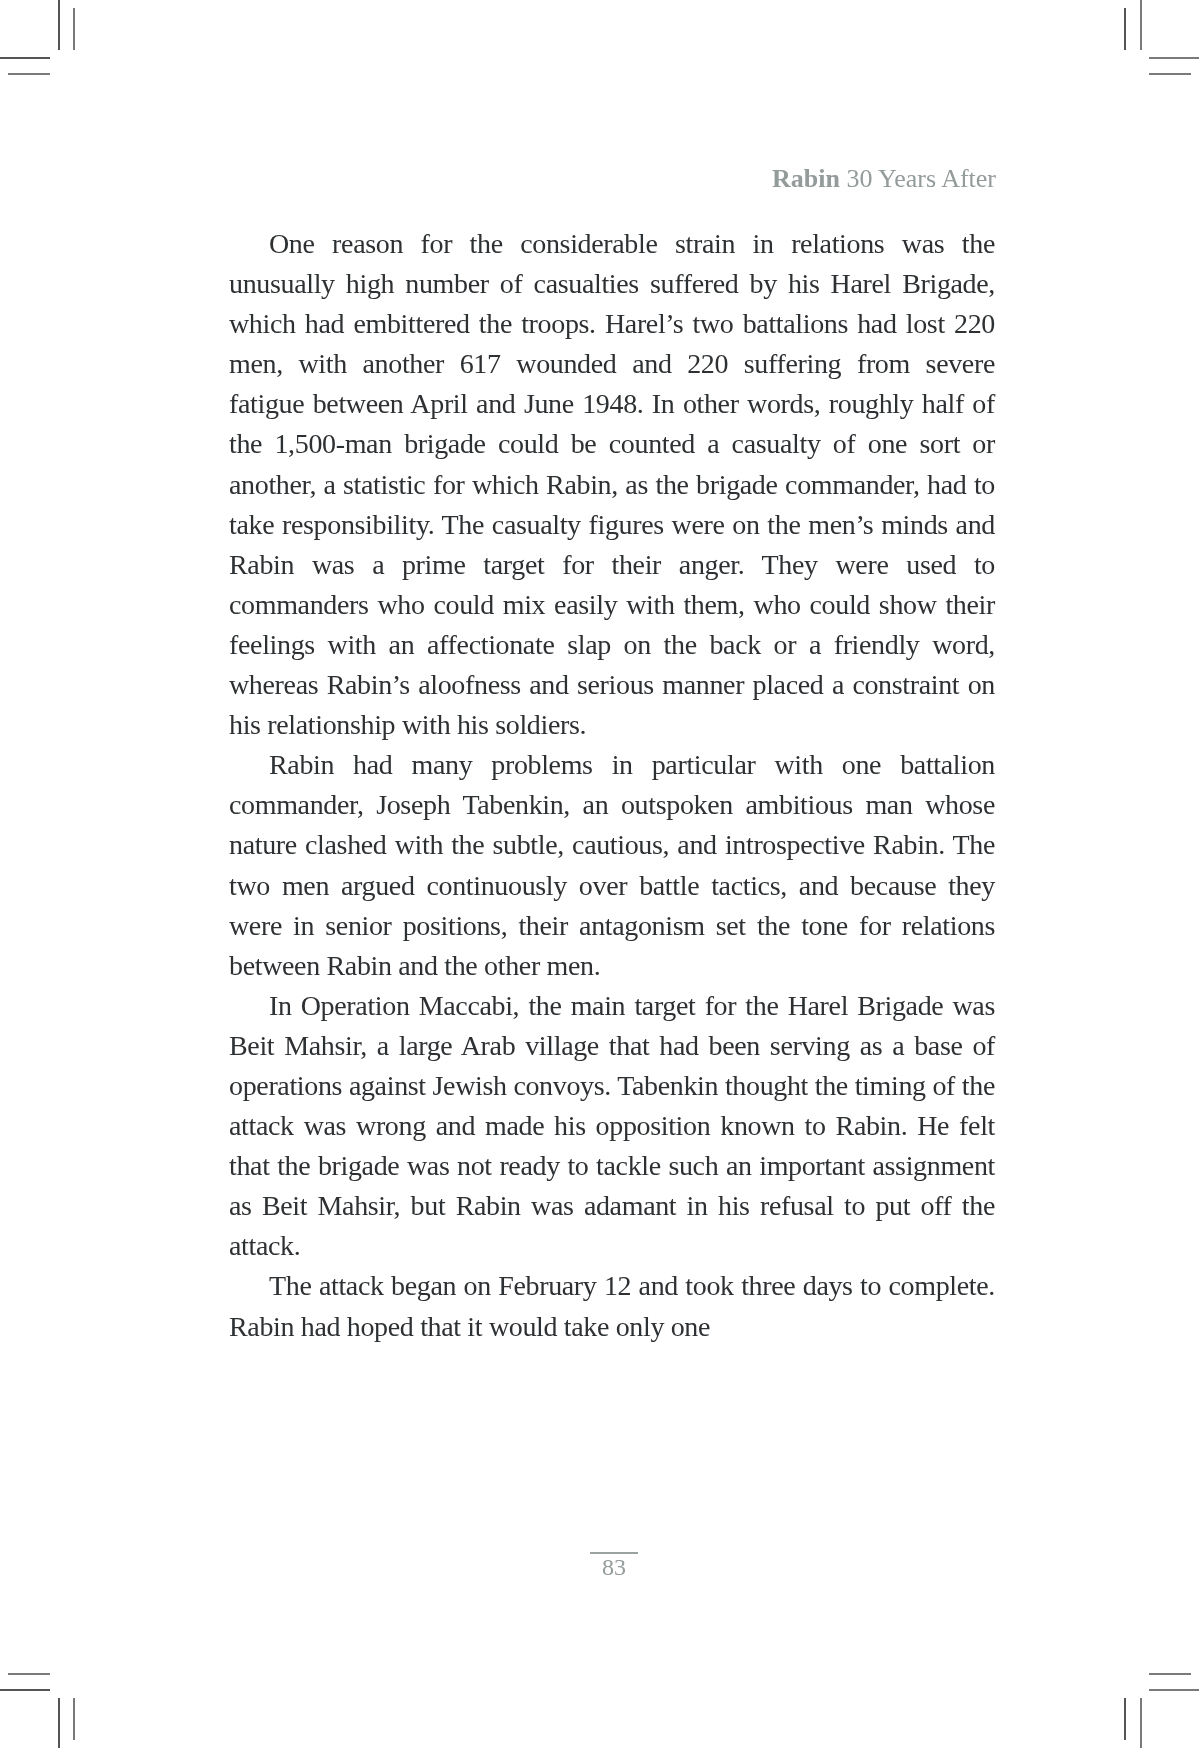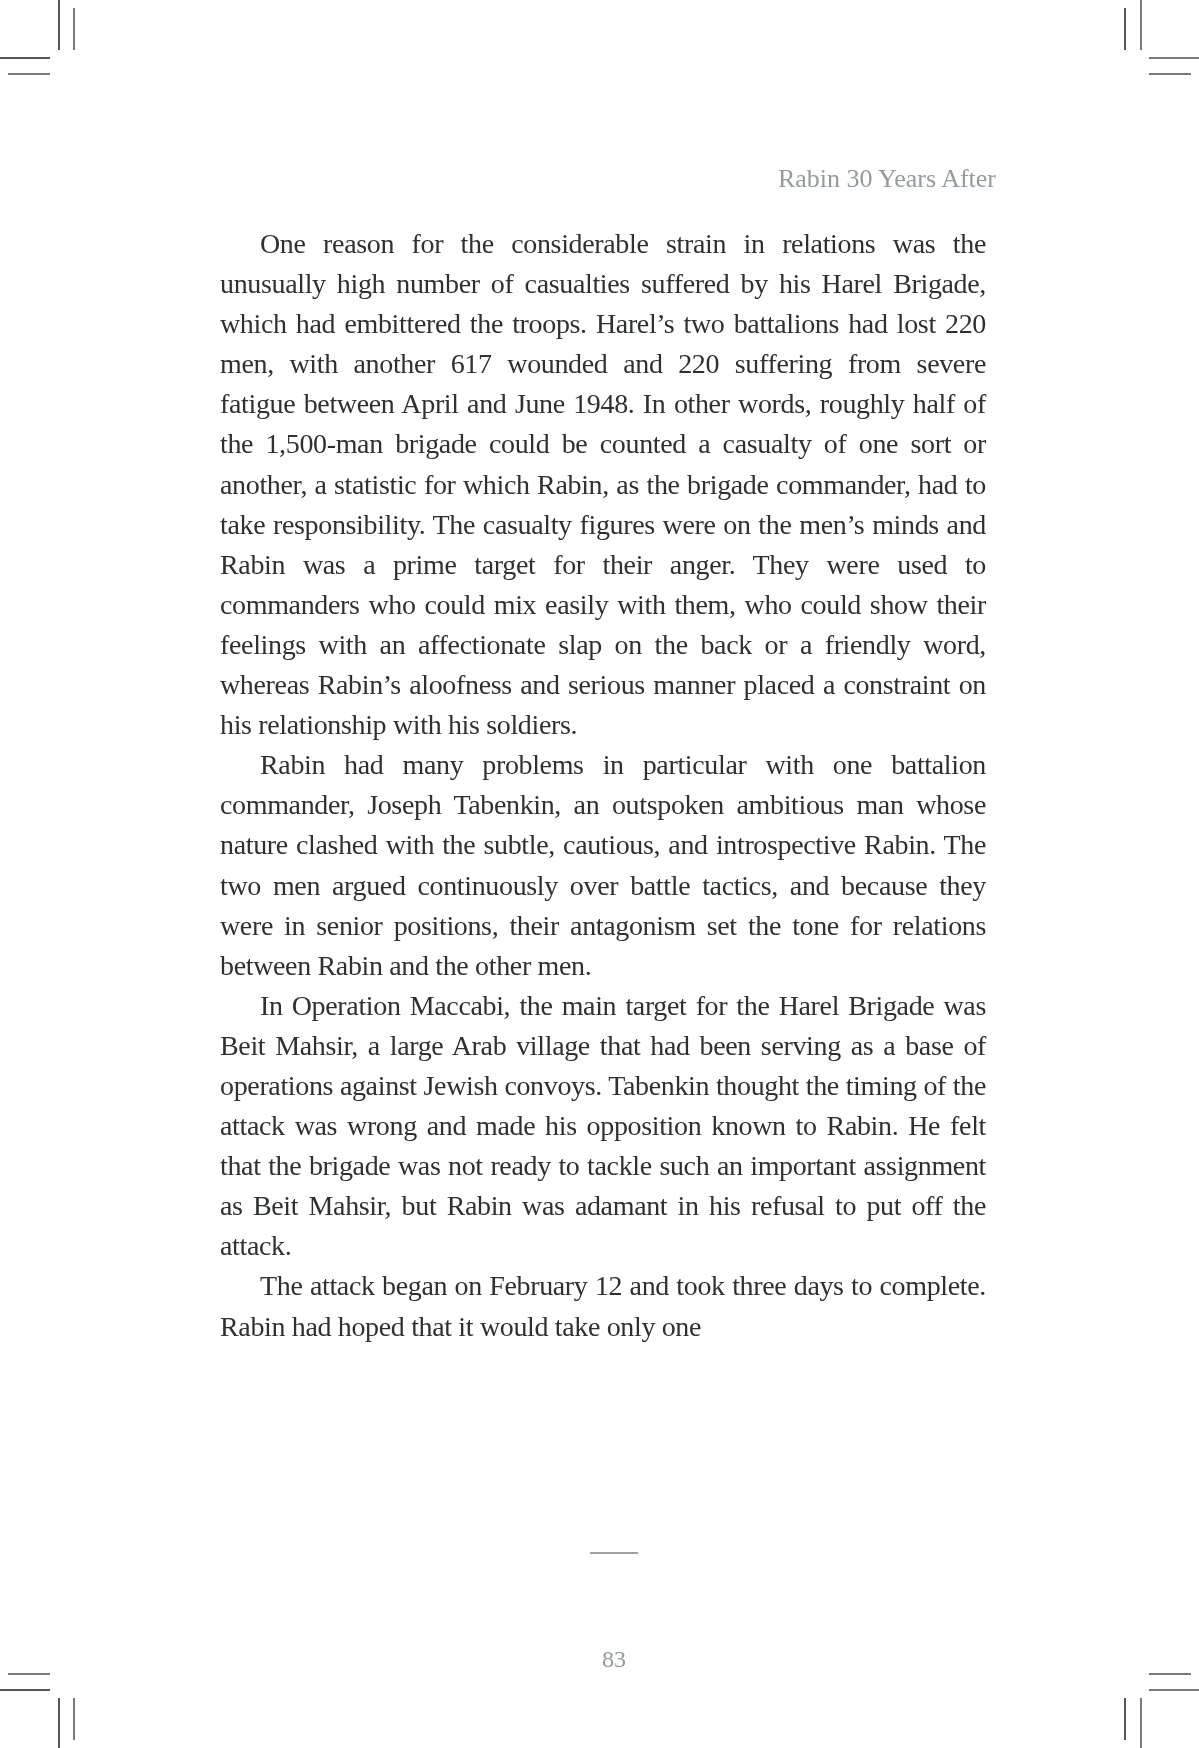--- a/index.html
+++ b/index.html
@@ -4,32 +4,32 @@
   <style>
     html, body { margin: 0; padding: 0; background: #ffffff; }
     body { width: 1199px; height: 1748px; position: relative; overflow: hidden; }
     .crop { position: absolute; background: #7a7a7a; }
     .crop.dark { background: #555555; }
     .running-head {
       position: absolute; top: 164px; right: 203px;
       font-family: "Liberation Serif", serif; font-size: 26px; color: #939b9b;
       white-space: nowrap; line-height: 30px;
     }
-    .running-head .bold { font-weight: normal; }
+    .running-head .bold { font-weight: bold; }
     .text-block {
-      position: absolute; left: 220px; top: 224px; width: 766px;
+      position: absolute; left: 229px; top: 224px; width: 766px;
       font-family: "Liberation Serif", serif; font-size: 28px; line-height: 40.1px;
       color: #2e3133; text-align: justify; letter-spacing: -0.35px;
     }
     .text-block p { margin: 0; text-indent: 40px; }
     .folio-rule {
       position: absolute; left: 590px; top: 1552px; width: 48px; height: 2px; background: #9aa2a2;
     }
     .folio {
-      position: absolute; left: 590px; top: 1645px; width: 48px; text-align: center;
+      position: absolute; left: 590px; top: 1553px; width: 48px; text-align: center;
       font-family: "Liberation Serif", serif; font-size: 24px; color: #939b9b; line-height: 28px;
     }
   </style>
 </head>
 <body>
 
 <div class="crop dark" style="left:58px;top:0;width:2px;height:50px;"></div>
 <div class="crop" style="left:73px;top:8px;width:2px;height:42px;"></div>
 <div class="crop dark" style="left:0;top:57px;width:50px;height:2px;"></div>
 <div class="crop" style="left:8px;top:73px;width:42px;height:2px;"></div>

